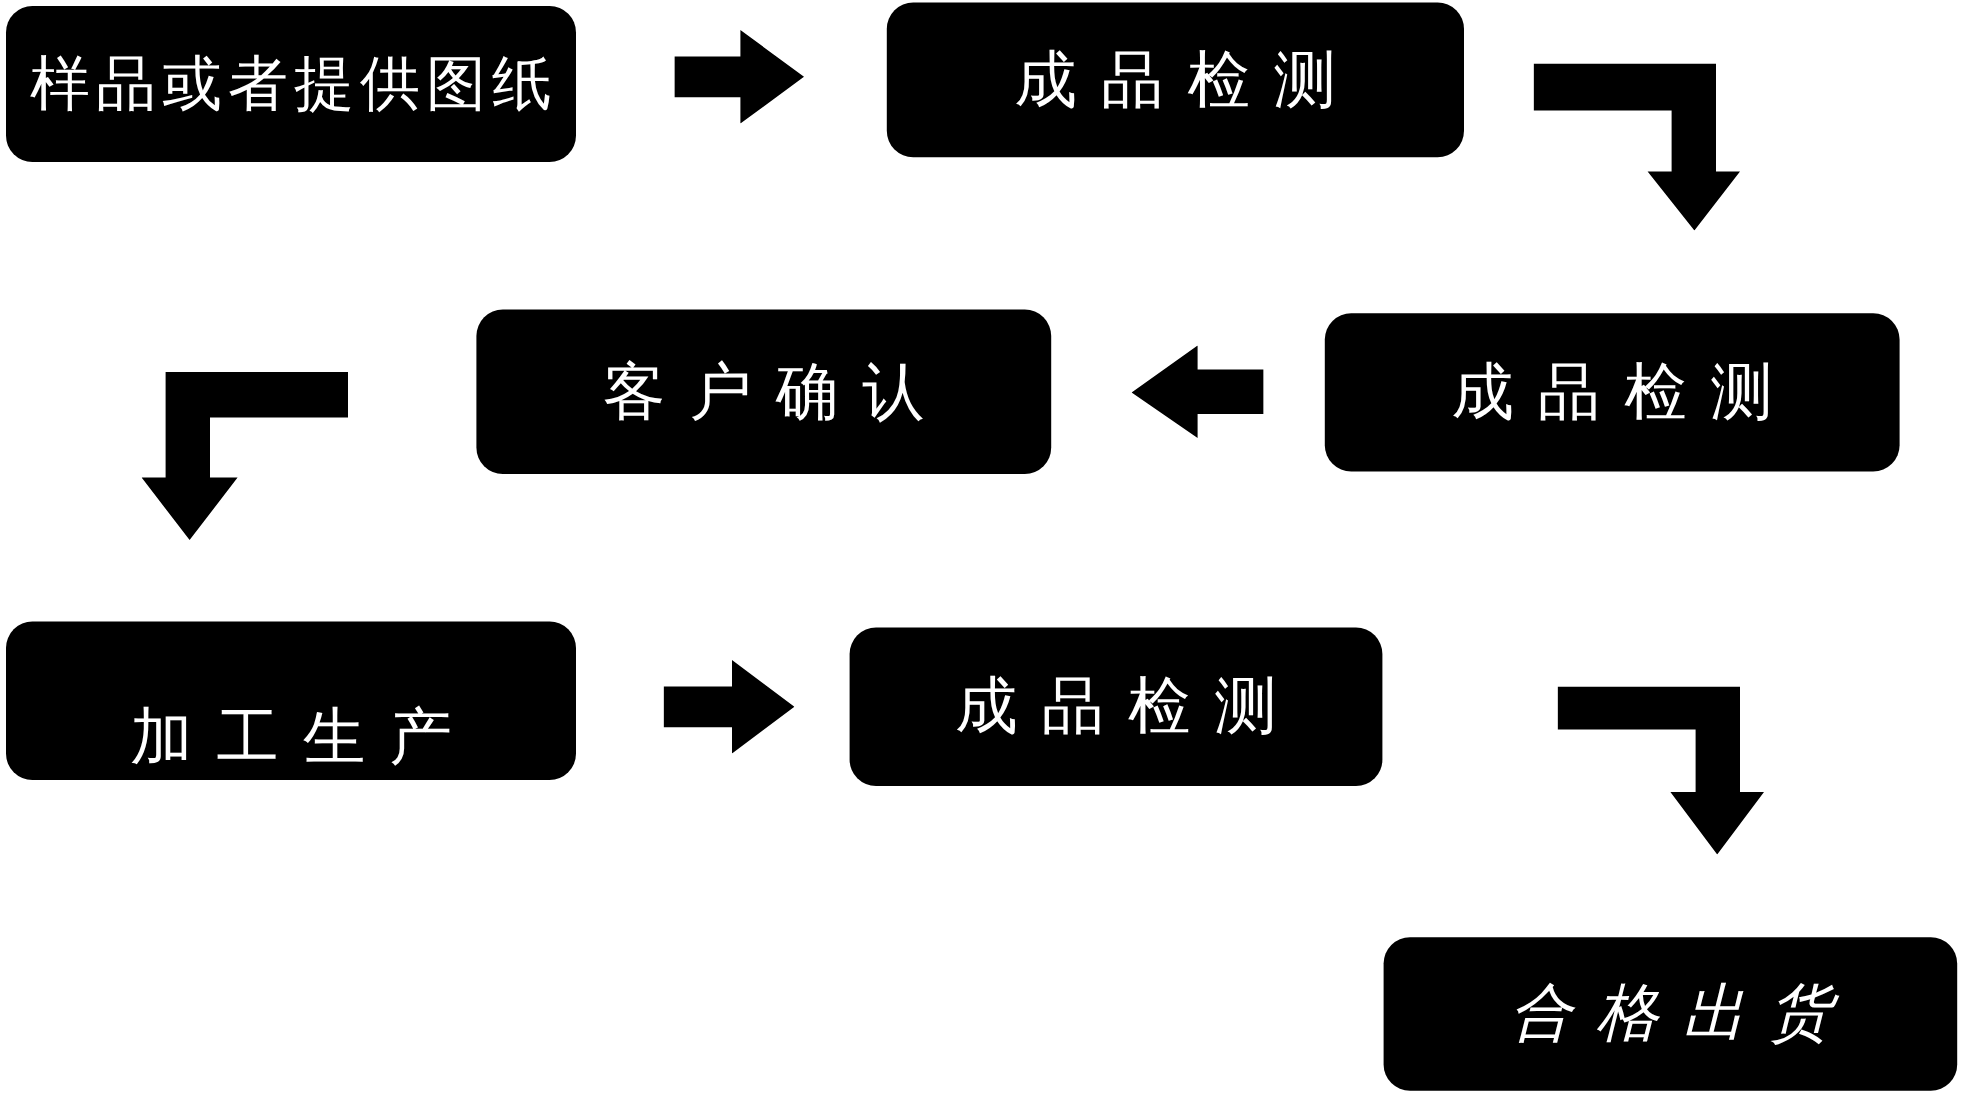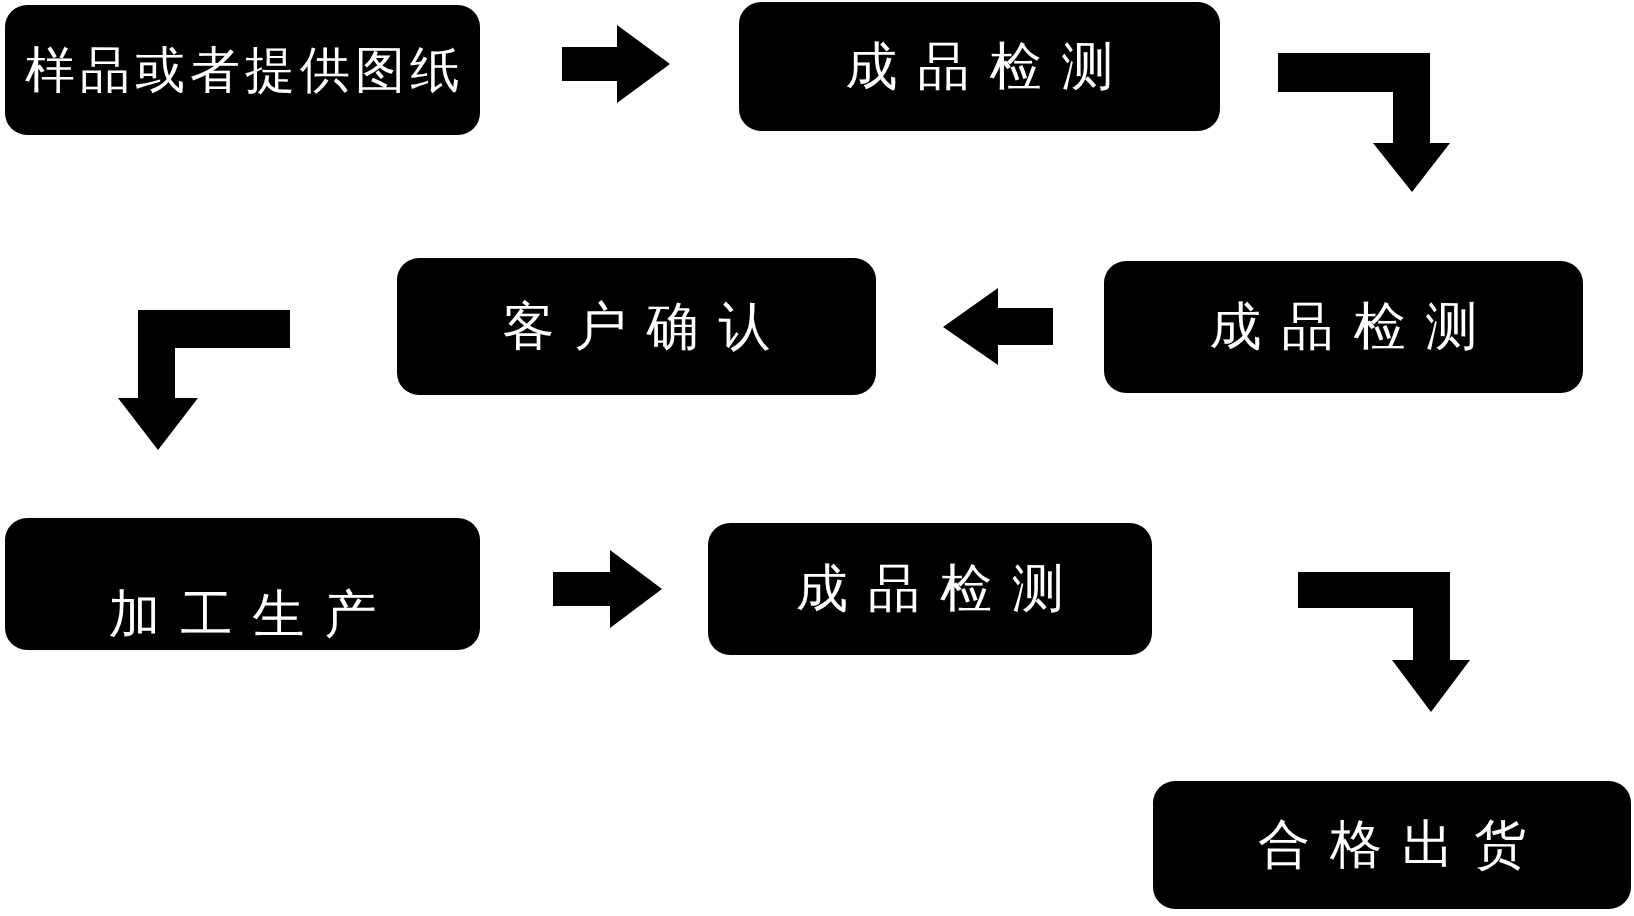--- a/index.html
+++ b/index.html
@@ -49,21 +49,21 @@
     stroke: none;
   }
 
   
   #node-1 { left: 5px;    top: 5px;   width: 475px; height: 130px; }
   #node-2 { left: 739px;  top: 2px;   width: 481px; height: 129px; }
   #node-3 { left: 1104px; top: 261px; width: 479px; height: 132px; }
   #node-4 { left: 397px;  top: 258px; width: 479px; height: 137px; }
   #node-5 { left: 5px;    top: 518px; width: 475px; height: 132px; align-items: flex-end; }
   #node-6 { left: 708px;  top: 523px; width: 444px; height: 132px; }
-  #node-7 { left: 1153px; top: 781px; width: 478px; height: 128px; }
+  #node-7 { left: 1153px; top: 781px; width: 478px; height: 128px; font-style: italic; }
 
   
   #arrow-1 { left: 562px;  top: 25px;  width: 108px; height: 78px; }
   #arrow-2 { left: 1278px; top: 53px;  width: 172px; height: 139px; }
   #arrow-3 { left: 943px;  top: 288px; width: 110px; height: 77px; }
   #arrow-4 { left: 118px;  top: 310px; width: 172px; height: 140px; }
   #arrow-5 { left: 553px;  top: 550px; width: 109px; height: 78px; }
   #arrow-6 { left: 1298px; top: 572px; width: 172px; height: 140px; }
 </style>
 </head>

